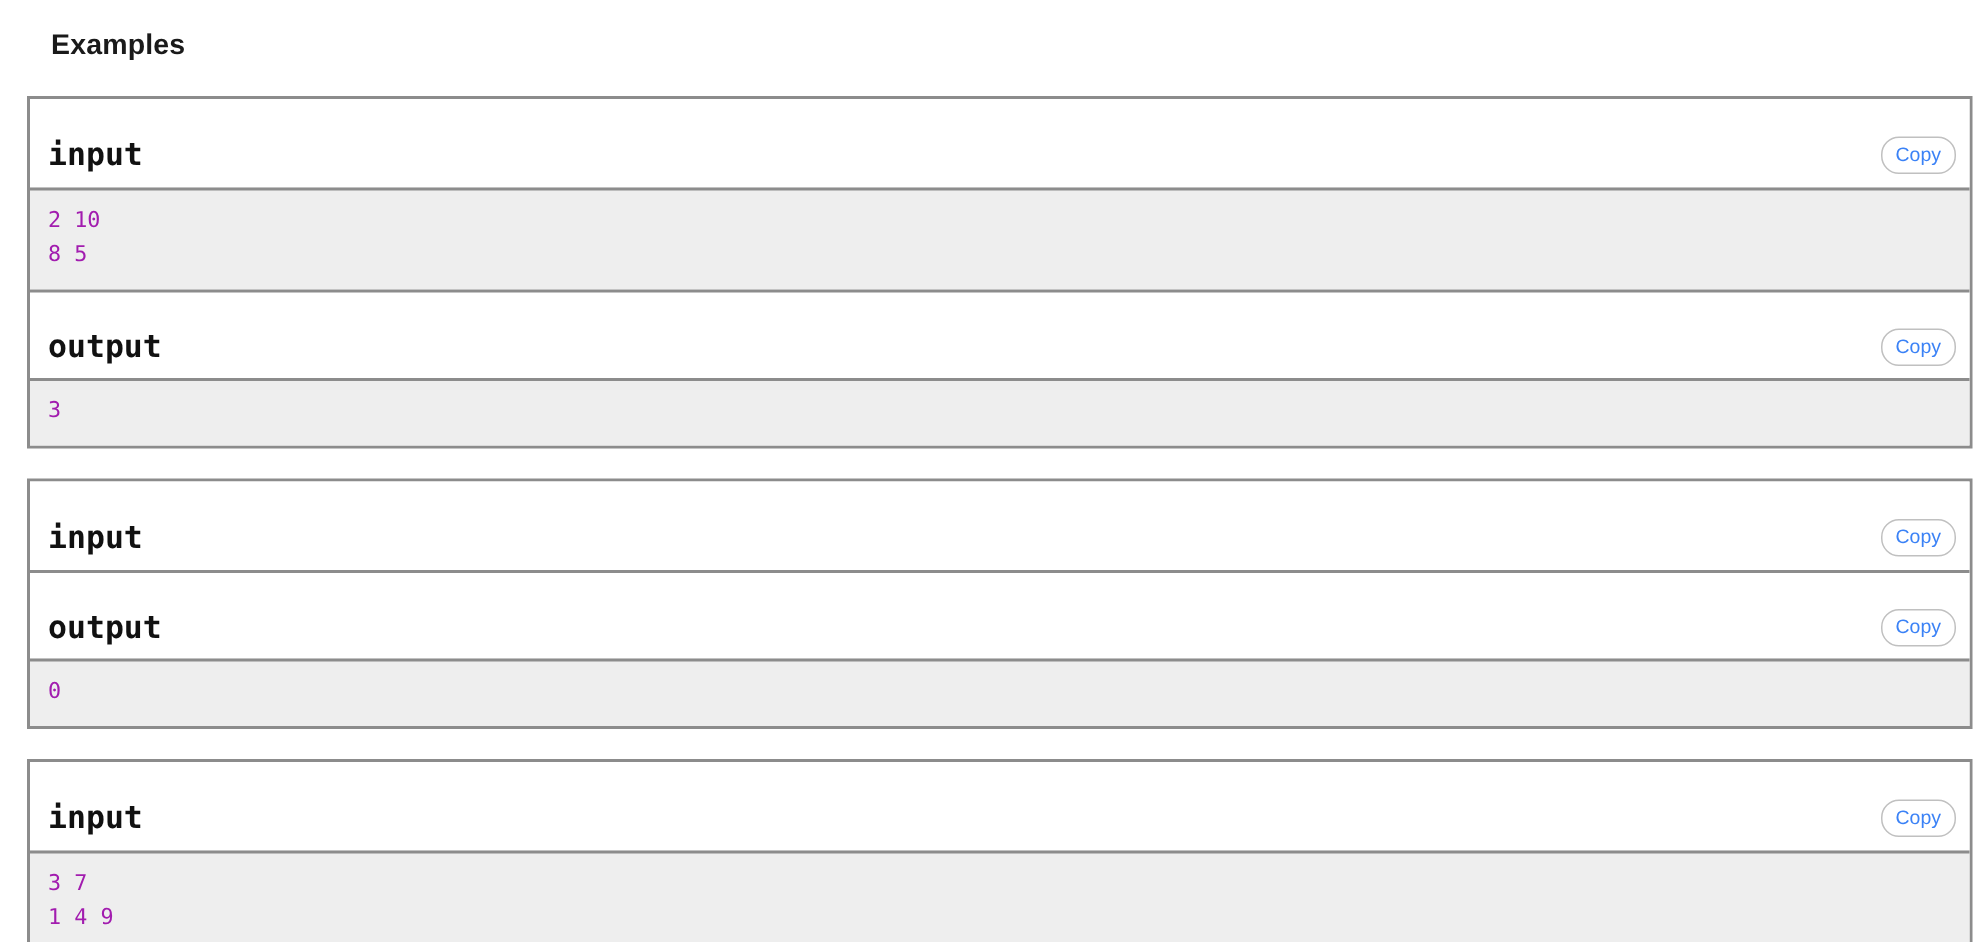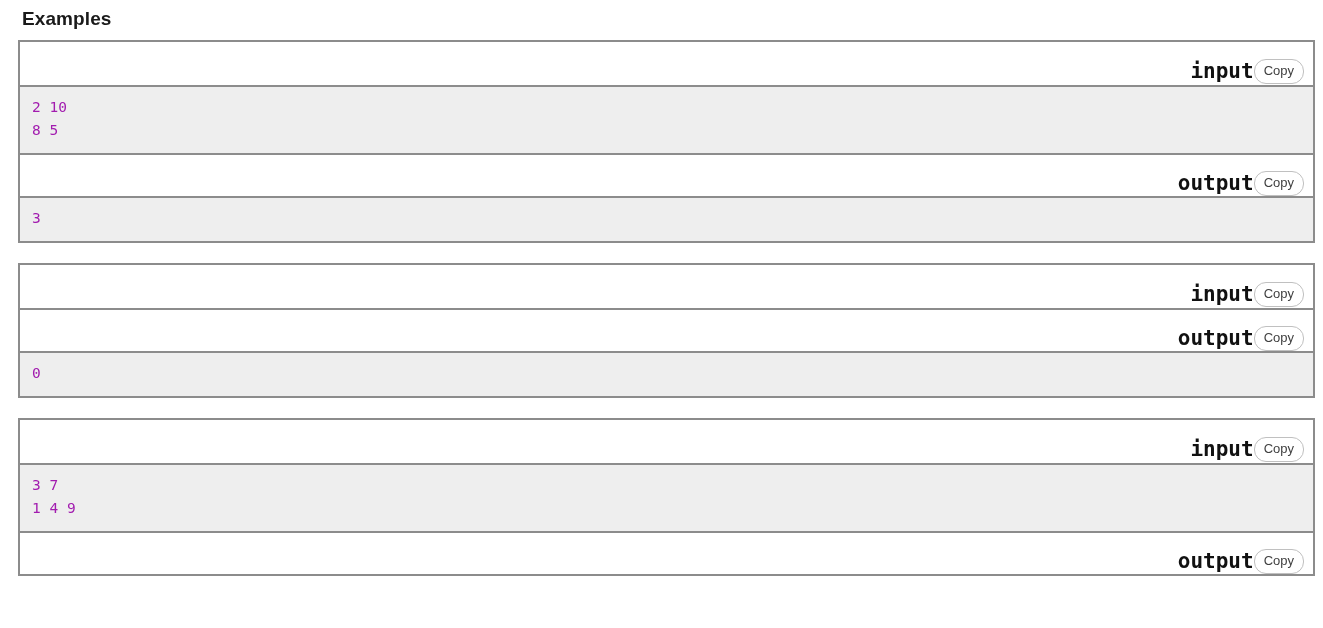--- a/index.html
+++ b/index.html
@@ -18,56 +18,56 @@
   .page {
     padding: 0;
     position: relative;
   }
 
   .section-title {
     font-family: "Liberation Sans", sans-serif;
     font-size: 19px;
     font-weight: 700;
     color: #1a1a1a;
-    margin: 4px;
+    margin: 16px;
     padding: 4px 16px 6px 18px;
     line-height: 22px;
     letter-spacing: 0.1px;
   }
 
   .example-block {
     margin: 0 8px 20px 18px;
     border: 2px solid #8c8c8c;
     background: #ffffff;
     box-sizing: border-box;
   }
 
   .io-header {
     background: #ffffff;
     display: flex;
     align-items: center;
-    justify-content: flex-end;
+    justify-content: space-between;
     padding: 16px 9px 0 12px;
-    height: 43px;
+    height: 59px;
     box-sizing: border-box;
   }
 
   .io-title {
     font-family: "DejaVu Sans Mono", "Liberation Mono", monospace;
     font-size: 21px;
     font-weight: 700;
     color: #111111;
     line-height: 1;
     letter-spacing: 0px;
   }
 
   .copy-btn {
     font-family: "Liberation Sans", sans-serif;
     font-size: 13px;
-    color: #404040;
+    color: #3b82f6;
     background: #ffffff;
     border: 1px solid #c0c0c0;
     border-radius: 12px;
     padding: 4px 9px 5px 9px;
     line-height: 14px;
     cursor: pointer;
     user-select: none;
   }
 
   .io-body {

